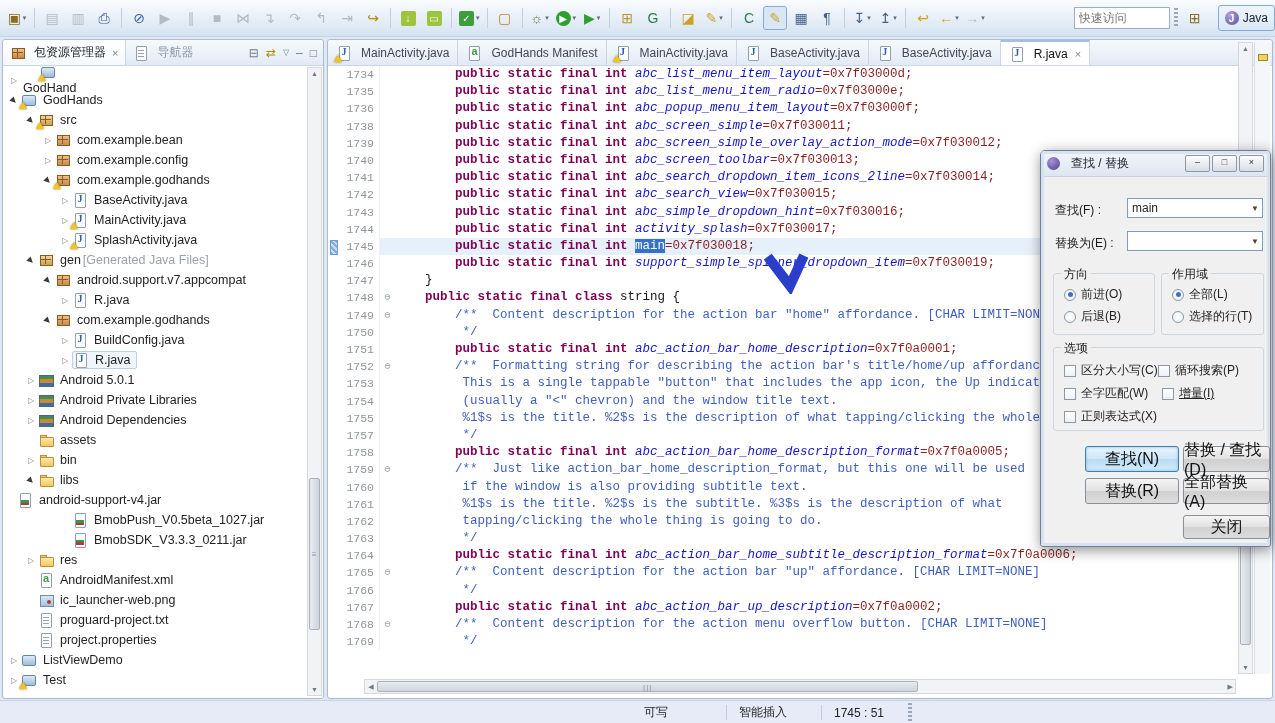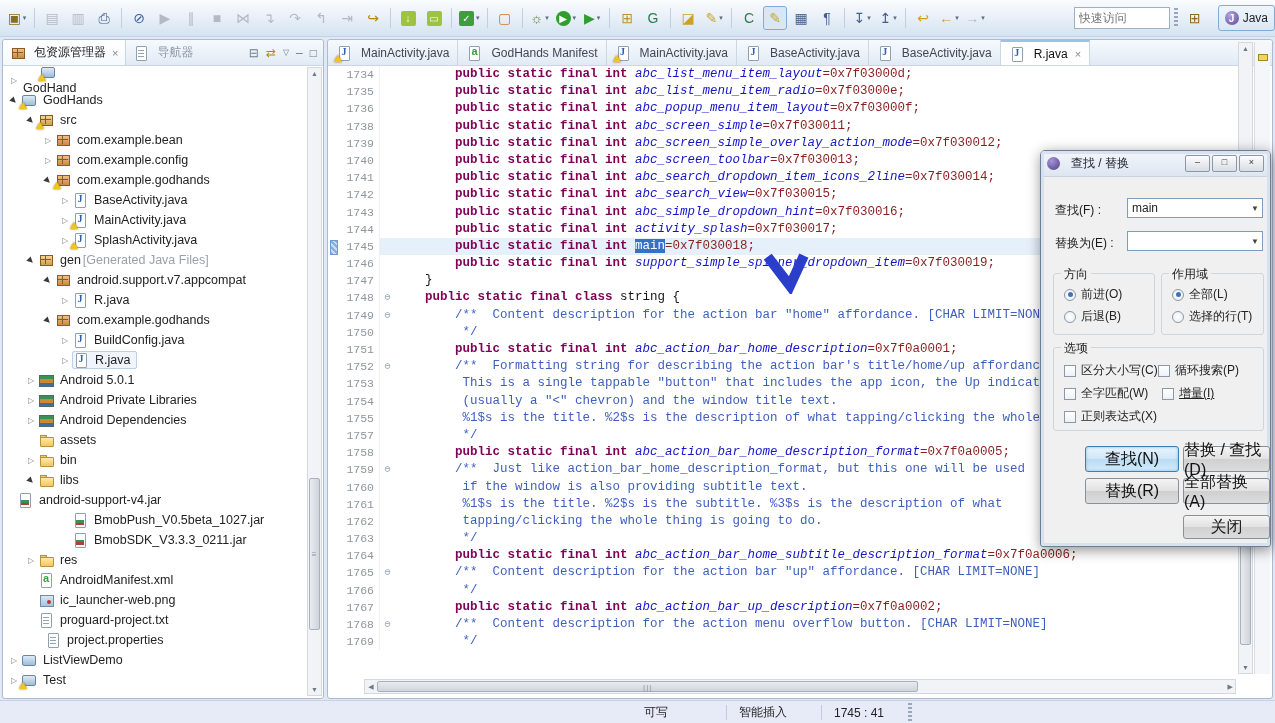--- a/index.html
+++ b/index.html
@@ -505,21 +505,21 @@
             <span class="tlbl">ic_launcher-web.png</span>
           </span>
         </div>
         <div class="trow" style="padding-left: 21px;">
           <span class="tarrow"></span>
           <span style="display: flex; align-items: center;">
             <span class="ic ic-txt"></span>
             <span class="tlbl">proguard-project.txt</span>
           </span>
         </div>
-        <div class="trow" style="padding-left: 28px;">
+        <div class="trow" style="padding-left: 21px;">
           <span class="tarrow"></span>
           <span style="display: flex; align-items: center;">
             <span class="ic ic-txt"></span>
             <span class="tlbl">project.properties</span>
           </span>
         </div>
         <div class="trow" style="padding-left: 4px;">
           <span class="tarrow">▷</span>
           <span style="display: flex; align-items: center;">
             <span class="ic ic-proj"></span>
@@ -886,16 +886,16 @@
     <div class="dbtn" style="left:44px;top:327px;width:92px;">替换(R)</div>
     <div class="dbtn" style="left:142px;top:327px;width:85px;">全部替换(A)</div>
     <div class="dbtn" style="left:142px;top:364px;width:85px;height:22px;">关闭</div>
   </div>
 
   <div class="status">
     <span style="margin-left:644px;" class="sitem">可写</span>
     <span class="ssep"></span>
     <span class="sitem">智能插入</span>
     <span class="ssep"></span>
-    <span class="sitem">1745 : 41</span>
+    <span class="sitem">1745 : 51</span>
     <span class="vdots"></span>
   </div>
 </div>
 
 </body></html>

